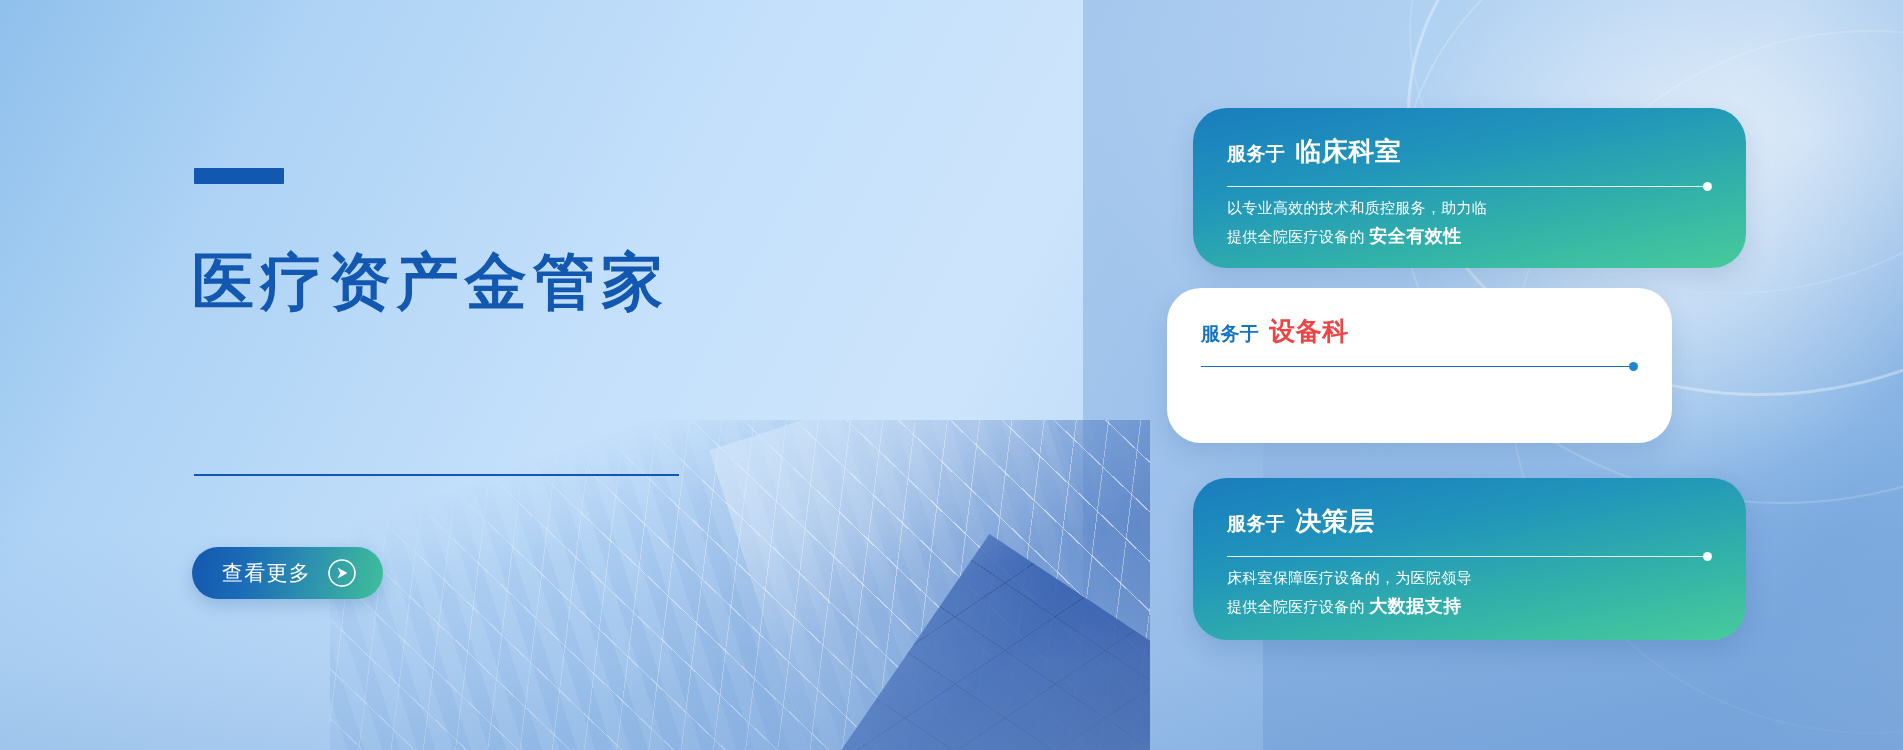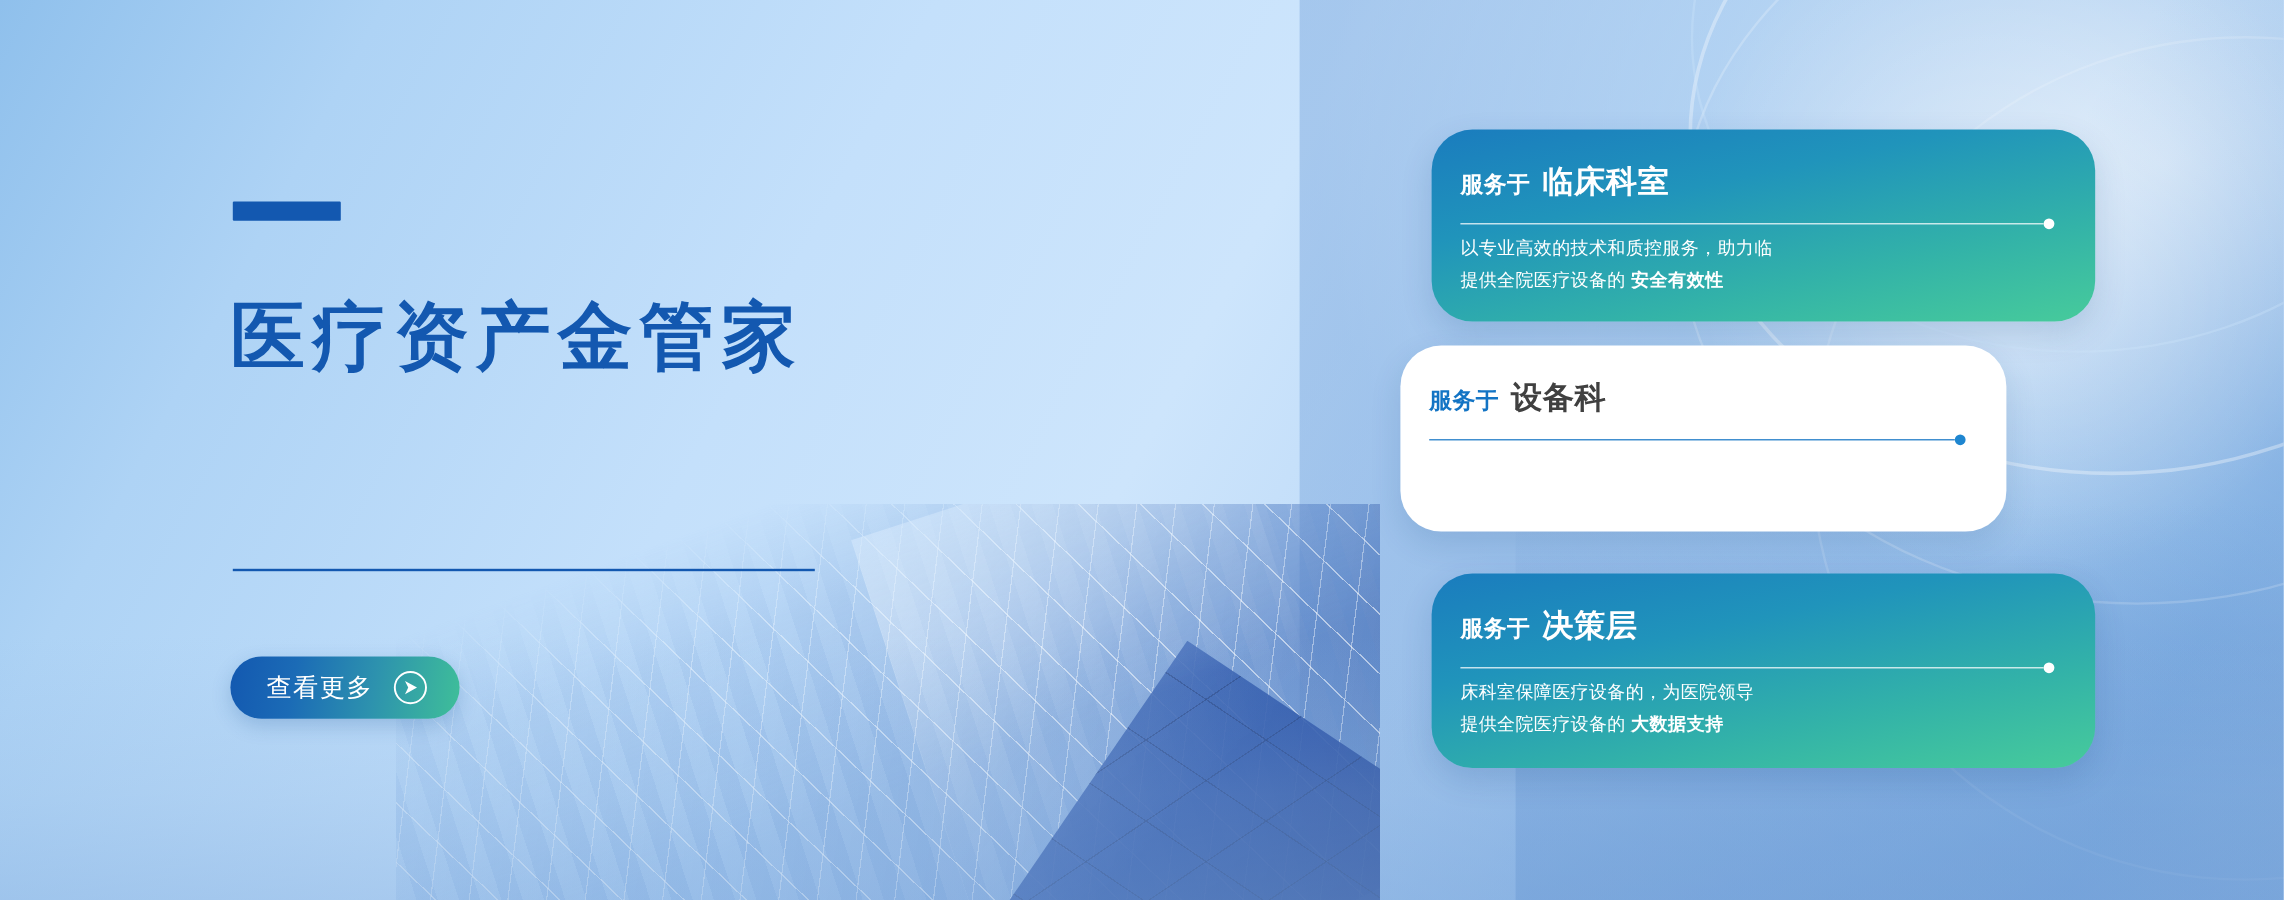--- a/index.html
+++ b/index.html
@@ -98,50 +98,50 @@
   }
   .cta-label{
     color:#ffffff;font-size:21px;font-weight:400;letter-spacing:.06em;white-space:nowrap;
   }
   .cta-arrow{width:30px;height:30px;display:block;flex:none;}
 
   
   .cards{position:absolute;left:0;top:0;width:1903px;height:750px;}
   .card{
     position:absolute;box-sizing:border-box;border-radius:34px;
-    padding:26px 34px 24px 24px;
+    padding:26px 34px 24px 34px;
   }
   .card.c1{left:1193px;top:108px;width:553px;height:160px;
     background:linear-gradient(168deg,#1a7cbe 0%,#2094bb 34%,#33b3a8 70%,#47cb9b 100%);
     box-shadow:0 10px 26px rgba(20,70,130,.16);}
   .card.c2{left:1167px;top:288px;width:505px;height:155px;
     background:#ffffff;box-shadow:0 10px 26px rgba(20,70,130,.14);}
   .card.c3{left:1193px;top:478px;width:553px;height:162px;
     background:linear-gradient(168deg,#1a7cbe 0%,#2094bb 34%,#33b3a8 70%,#47cb9b 100%);
     box-shadow:0 10px 26px rgba(20,70,130,.16);}
 
   .card-head{display:flex;align-items:baseline;gap:10px;white-space:nowrap;}
   .card-head .prefix{font-size:19px;font-weight:700;letter-spacing:.02em;}
   .card-head .target{font-size:26px;font-weight:700;letter-spacing:.02em;}
 
   .card-divider{position:relative;margin-top:13px;height:9px;}
   .card-divider .line{position:absolute;left:0;right:9px;top:4px;height:1px;}
   .card-divider .dot{position:absolute;right:0;top:0;width:9px;height:9px;border-radius:50%;}
 
   .card-body{margin-top:4px;font-size:15px;line-height:1.72;letter-spacing:.02em;}
-  .card-body .em{font-size:15px;font-weight:700;letter-spacing:.03em;}
+  .card-body .em{font-size:18px;font-weight:700;letter-spacing:.03em;}
 
   .card.c1 .card-head,.card.c3 .card-head,
   .card.c1 .card-body,.card.c3 .card-body{color:#ffffff;}
   .card.c1 .card-divider .line,.card.c3 .card-divider .line{background:rgba(255,255,255,.92);}
   .card.c1 .card-divider .dot,.card.c3 .card-divider .dot{background:#ffffff;}
 
   .card.c2 .card-head,.card.c2 .card-body{color:#1374c4;}
   .card.c2 .card-head .prefix{color:#1374c4;}
-  .card.c2 .card-head .target{color:#404040;}
+  .card.c2 .card-head .target{color:#ef4444;}
   .card.c2 .card-divider .line{background:#1374c4;}
   .card.c2 .card-divider .dot{background:#1e86d0;}
   .card.c2 .card-body .em{color:#0f6ebe;}
 </style>
 </head>
 <body>
 
 <div class="stage">
 
   <div class="bg-base"></div>

